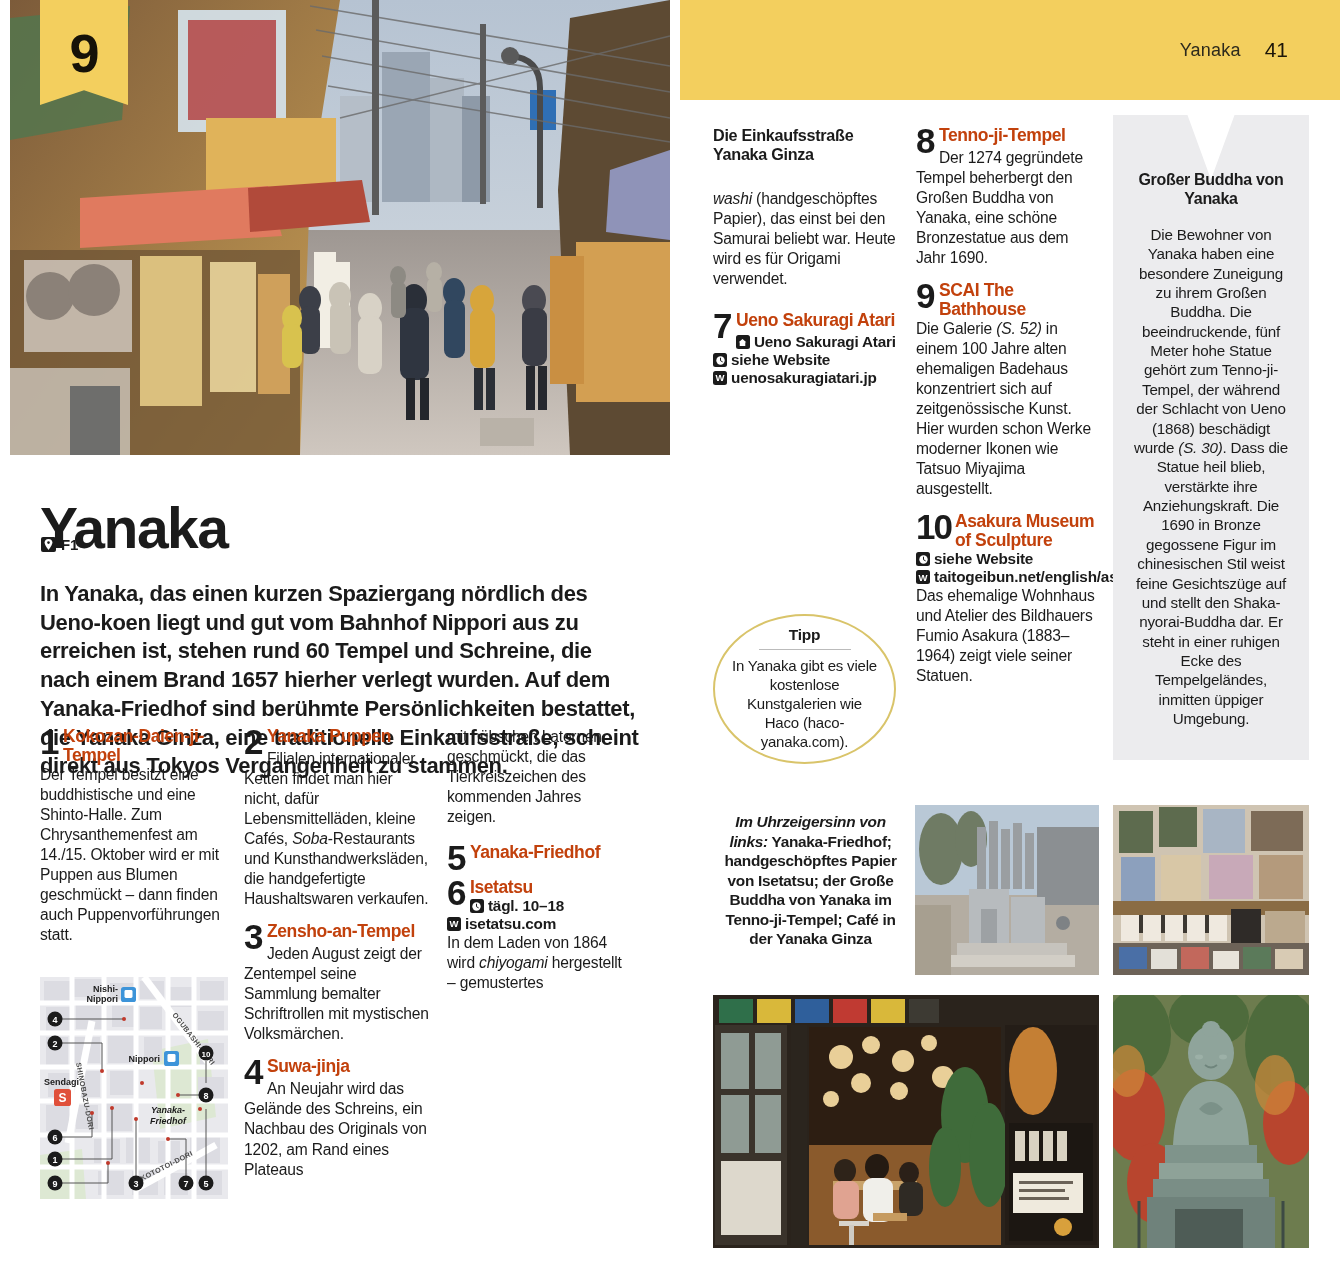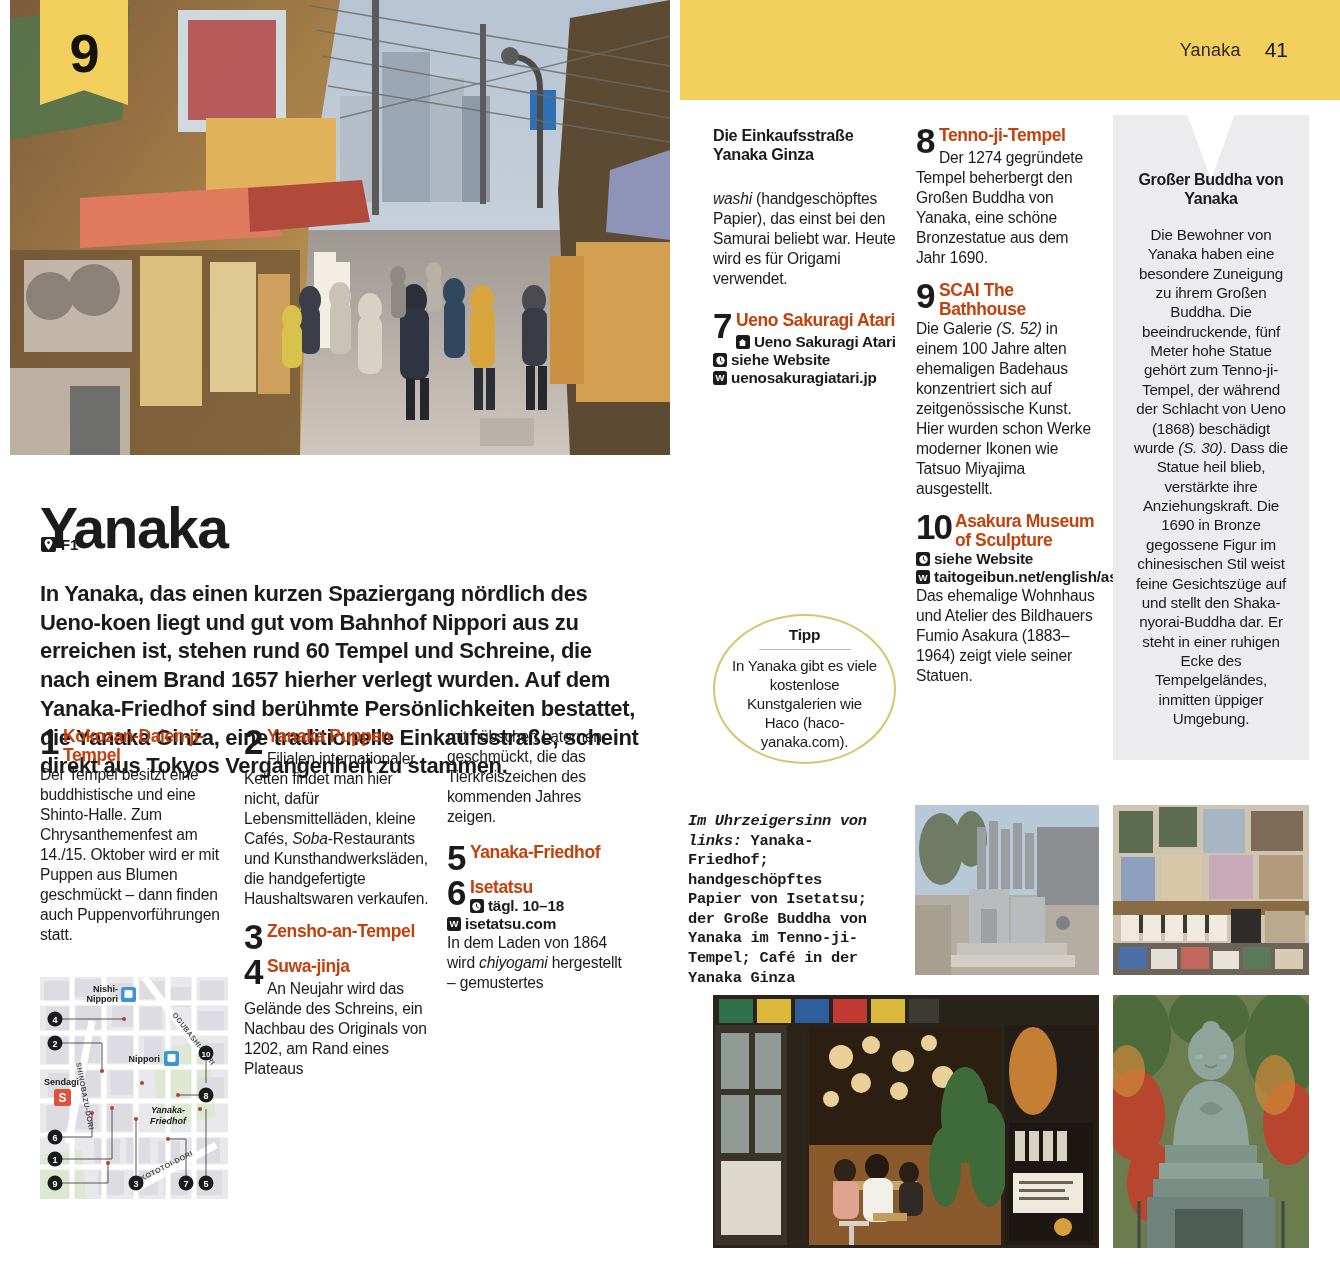--- a/index.html
+++ b/index.html
@@ -133,23 +133,23 @@
     background:#ececee;
     clip-path: polygon(0 0, 38% 0, 50% 10%, 62% 0, 100% 0, 100% 100%, 0 100%);
     padding:56px 18px 18px; text-align:center;
   }
   .gray-title { font-size:16px; font-weight:bold; line-height:1.18; letter-spacing:-.3px; margin-bottom:16px; }
   .gray-body { font-size:15.2px; line-height:1.275; letter-spacing:-.2px; }
   .gray-body .it { font-style:italic; }
 
   
   .caption {
-    position:absolute; left:688px; top:812px; width:185px;
-    text-align:left; font-size:15.4px; font-weight:bold;
-    line-height:1.27; letter-spacing:-.3px;font-family:Liberation Mono, monospace;
+    position:absolute; left:718px; top:812px; width:185px;
+    text-align:center; font-size:15.4px; font-weight:bold;
+    line-height:1.27; letter-spacing:-.3px;
   }
   .caption .it { font-style:italic; font-weight:bold; }
 
   .ph { position:absolute; overflow:hidden; }
   .ph svg { display:block; width:100%; height:100%; }
   .ph-tl { left:915px; top:805px;  width:184px; height:170px; }
   .ph-tr { left:1113px; top:805px; width:196px; height:170px; }
   .ph-bl { left:713px;  top:995px; width:386px; height:253px; }
   .ph-br { left:1113px; top:995px; width:196px; height:253px; }
 </style>
@@ -422,20 +422,21 @@
           <span class="entry-title">Yanaka Puppen</span>
         </div>
         <div class="entry-body"><span>Filialen internationaler Ketten findet man hier nicht, dafür Lebensmittelläden, kleine Cafés, </span><span class="it">Soba</span><span>-Restaurants und Kunsthandwerksläden, die handgefertigte Haushaltswaren verkaufen.</span></div>
       </div>
 
       <div class="entry">
         <div class="entry-head">
           <span class="entry-num">3</span>
           <span class="entry-title">Zensho-an-Tempel</span>
         </div>
+        <div class="entry-body">Jeden August zeigt der Zentempel seine Sammlung bemalter Schriftrollen mit mystischen Volksmärchen.</div>
       </div>
 
       <div class="entry">
         <div class="entry-head">
           <span class="entry-num">4</span>
           <span class="entry-title">Suwa-jinja</span>
         </div>
         <div class="entry-body">An Neujahr wird das Gelände des Schreins, ein Nachbau des Originals von 1202, am Rand eines Plateaus</div>
       </div>
     </div>

